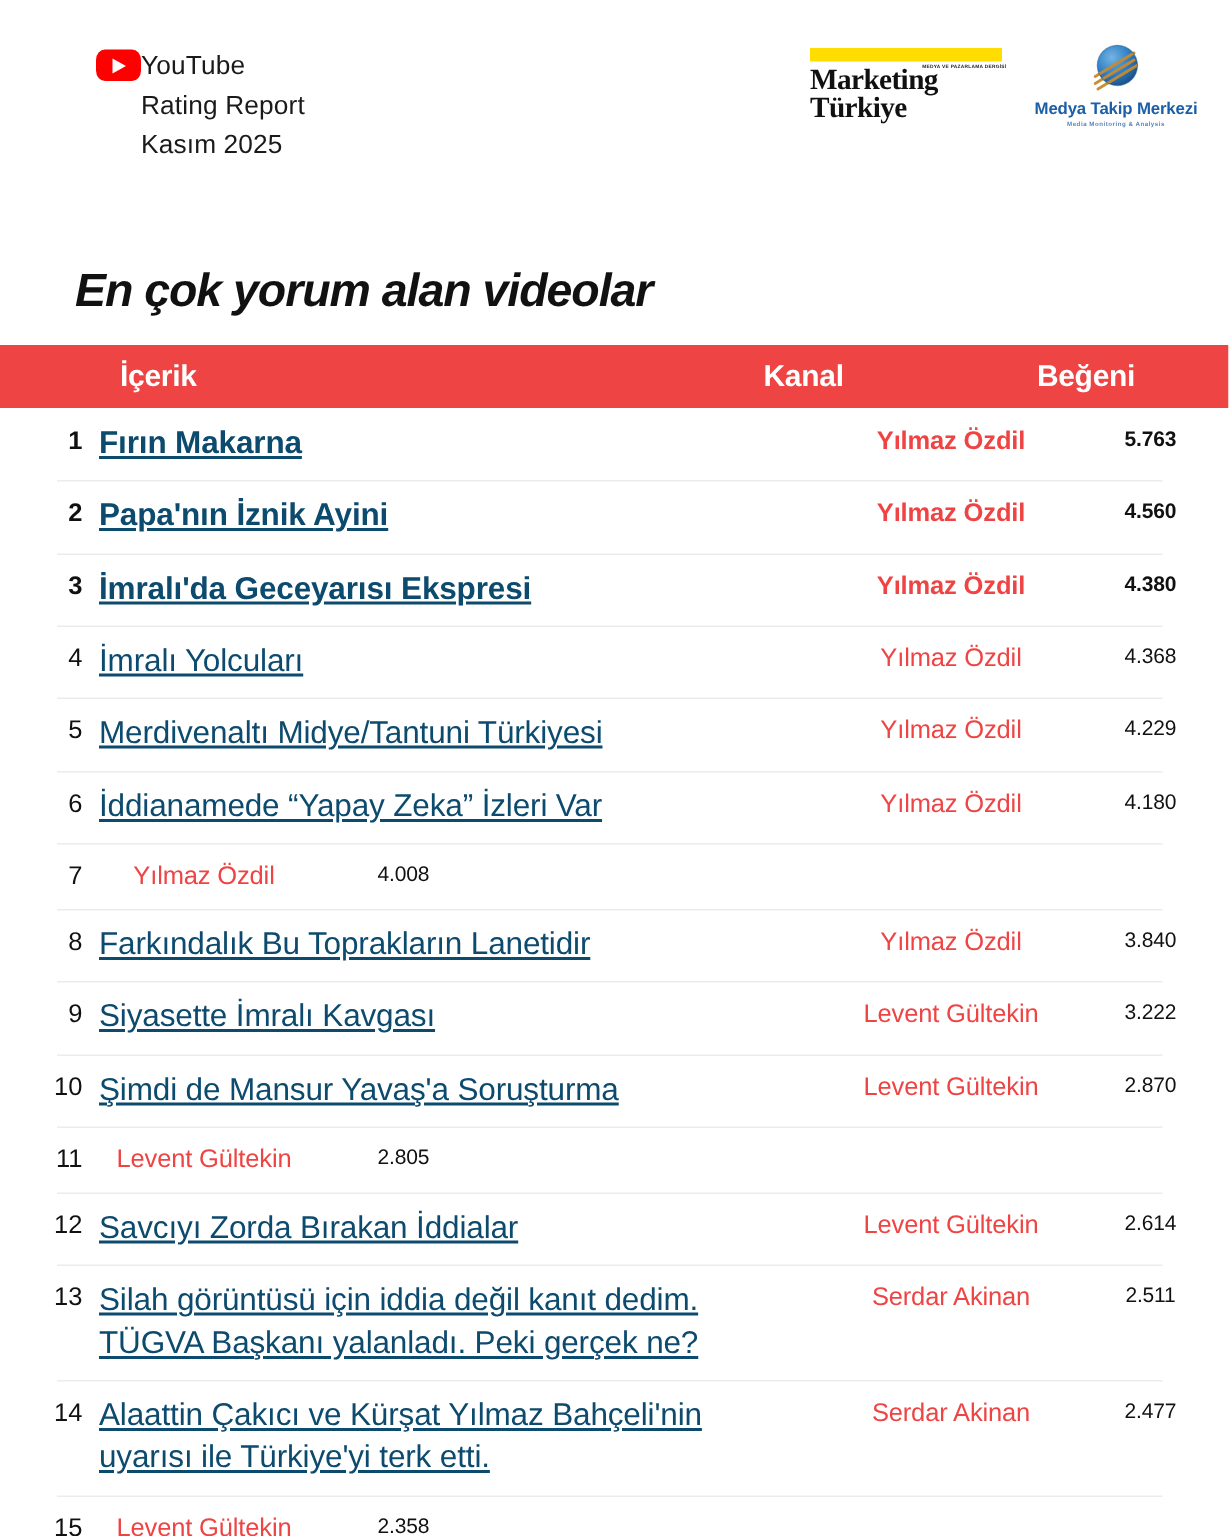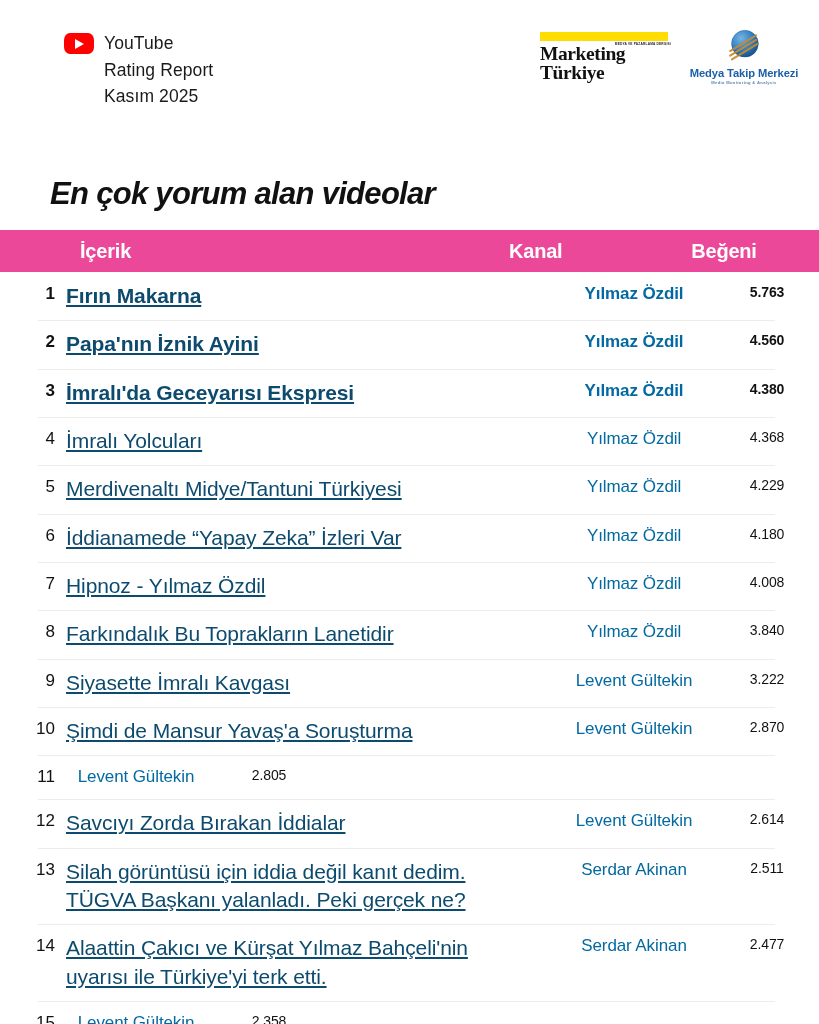--- a/index.html
+++ b/index.html
@@ -28,21 +28,21 @@
     position: relative;
     height: 130px;
   }
 
   .brand-block {
     position: absolute;
     left: 64px;
     top: 30px;
     display: flex;
     align-items: flex-start;
-    gap: 10px;
+    gap: 0;
   }
   .yt-icon {
     width: 30px;
     height: 21px;
     background: #ff0000;
     border-radius: 6px / 7px;
     position: relative;
     flex: 0 0 auto;
     margin-top: 3px;
   }
@@ -151,21 +151,21 @@
 
   
   .table {
     position: absolute;
     left: 0;
     top: 230px;
     width: 819px;
   }
 
   .thead {
-    background: #ec4899;
+    background: #ef4444;
     height: 42px;
     display: flex;
     align-items: center;
     color: #ffffff;
   }
   .th {
     font-size: 20px;
     font-weight: bold;
     letter-spacing: -0.2px;
   }
@@ -230,21 +230,21 @@
     color: #0c4a6e;
     letter-spacing: -0.1px;
     text-decoration: underline;
   }
   .channel {
     width: 162px;
     flex: 0 0 162px;
     text-align: center;
     font-size: 17px;
     line-height: 1.35;
-    color: #0369a1;
+    color: #ef4444;
     padding-top: 1px;
     letter-spacing: -0.1px;
   }
   .likes {
     width: 104px;
     flex: 0 0 104px;
     text-align: center;
     font-size: 14px;
     line-height: 1.35;
     color: #111111;
@@ -351,21 +351,20 @@
           <div class="likes">4.229</div>
         </div>
         <div class="row">
           <div class="rank">6</div>
           <div class="title"><span class="line1">İddianamede “Yapay Zeka” İzleri Var</span></div>
           <div class="channel">Yılmaz Özdil</div>
           <div class="likes">4.180</div>
         </div>
         <div class="row">
           <div class="rank">7</div>
-          <div class="title"><span class="line1">Hipnoz - Yılmaz Özdil</span></div>
           <div class="channel">Yılmaz Özdil</div>
           <div class="likes">4.008</div>
         </div>
         <div class="row">
           <div class="rank">8</div>
           <div class="title"><span class="line1">Farkındalık Bu Toprakların Lanetidir</span></div>
           <div class="channel">Yılmaz Özdil</div>
           <div class="likes">3.840</div>
         </div>
         <div class="row">

